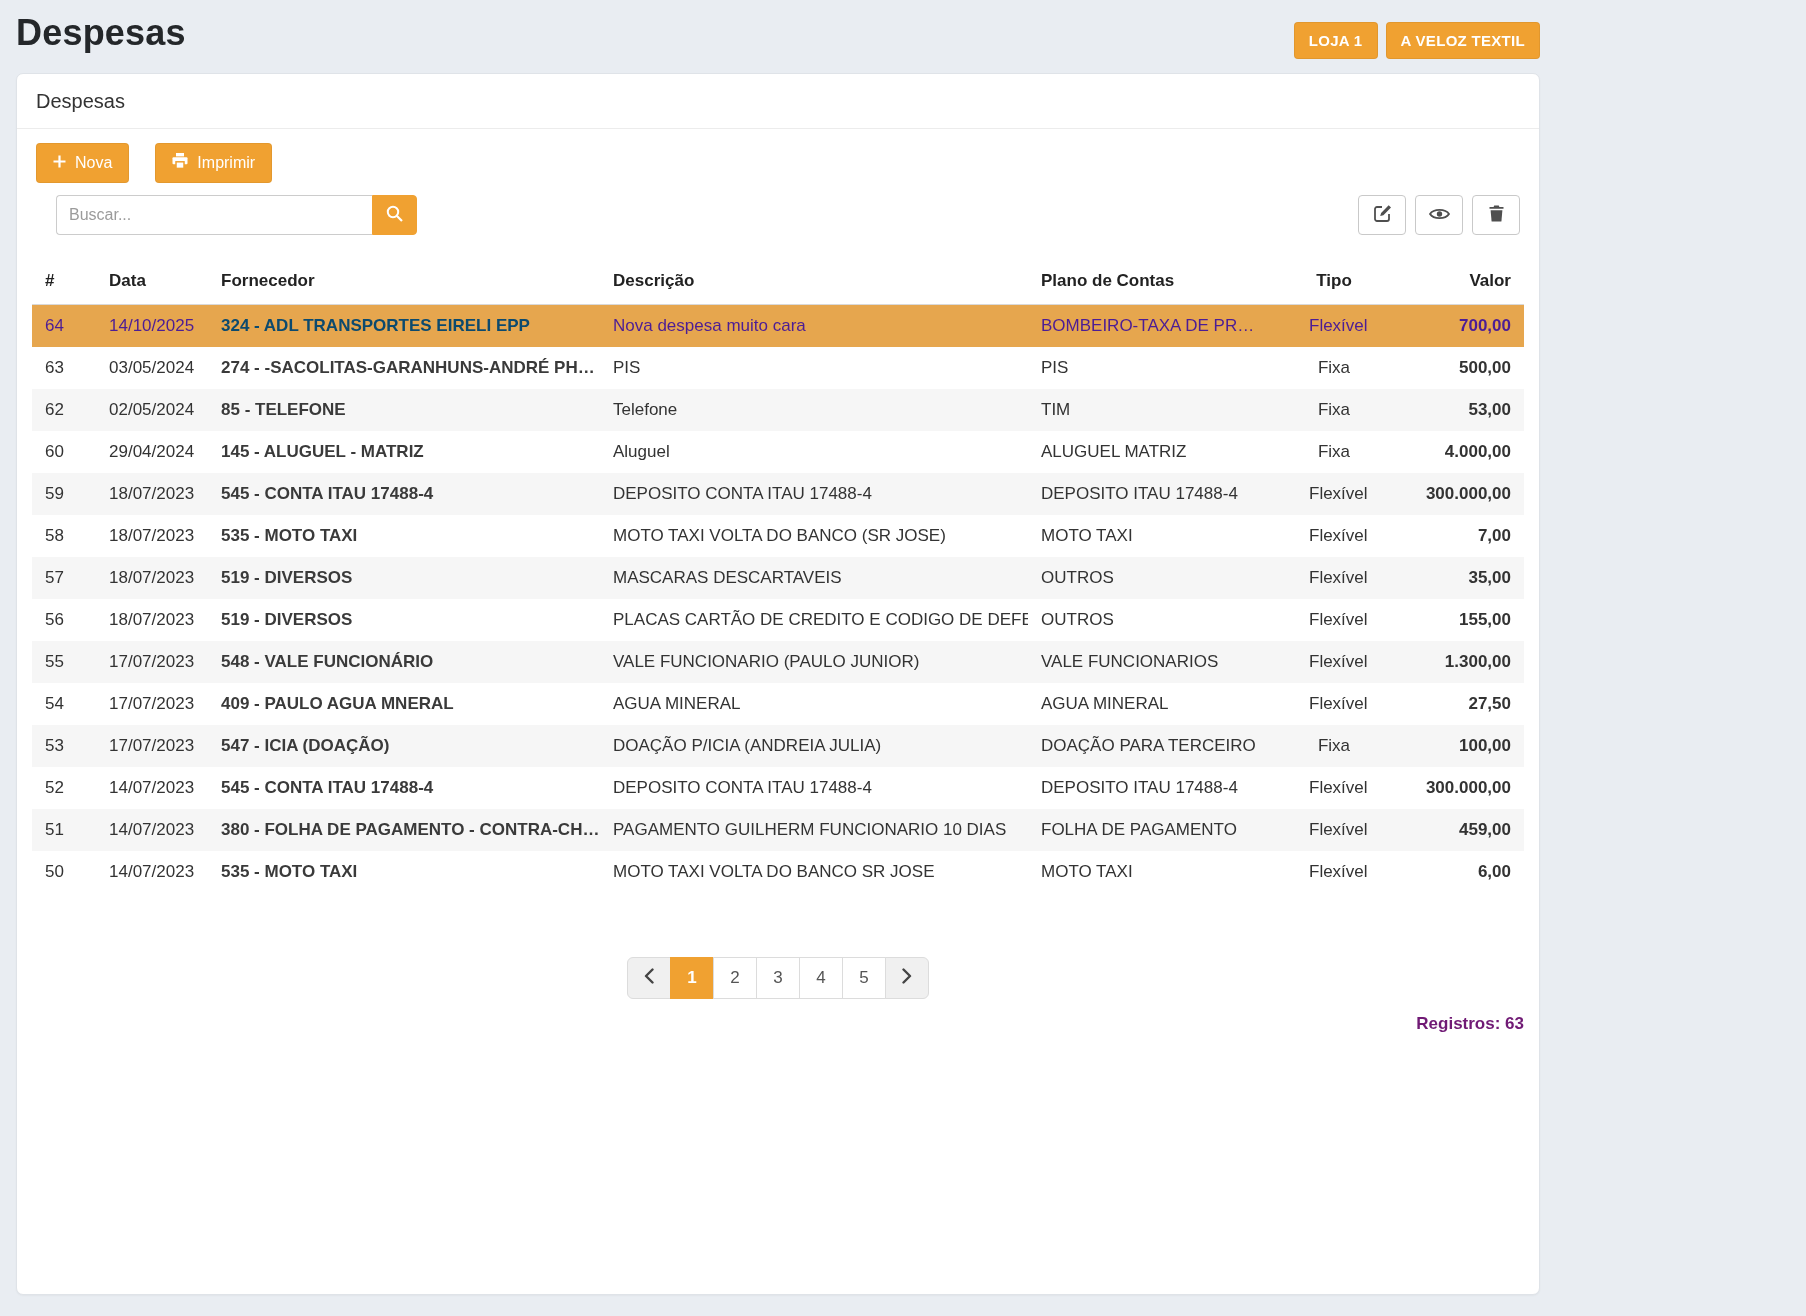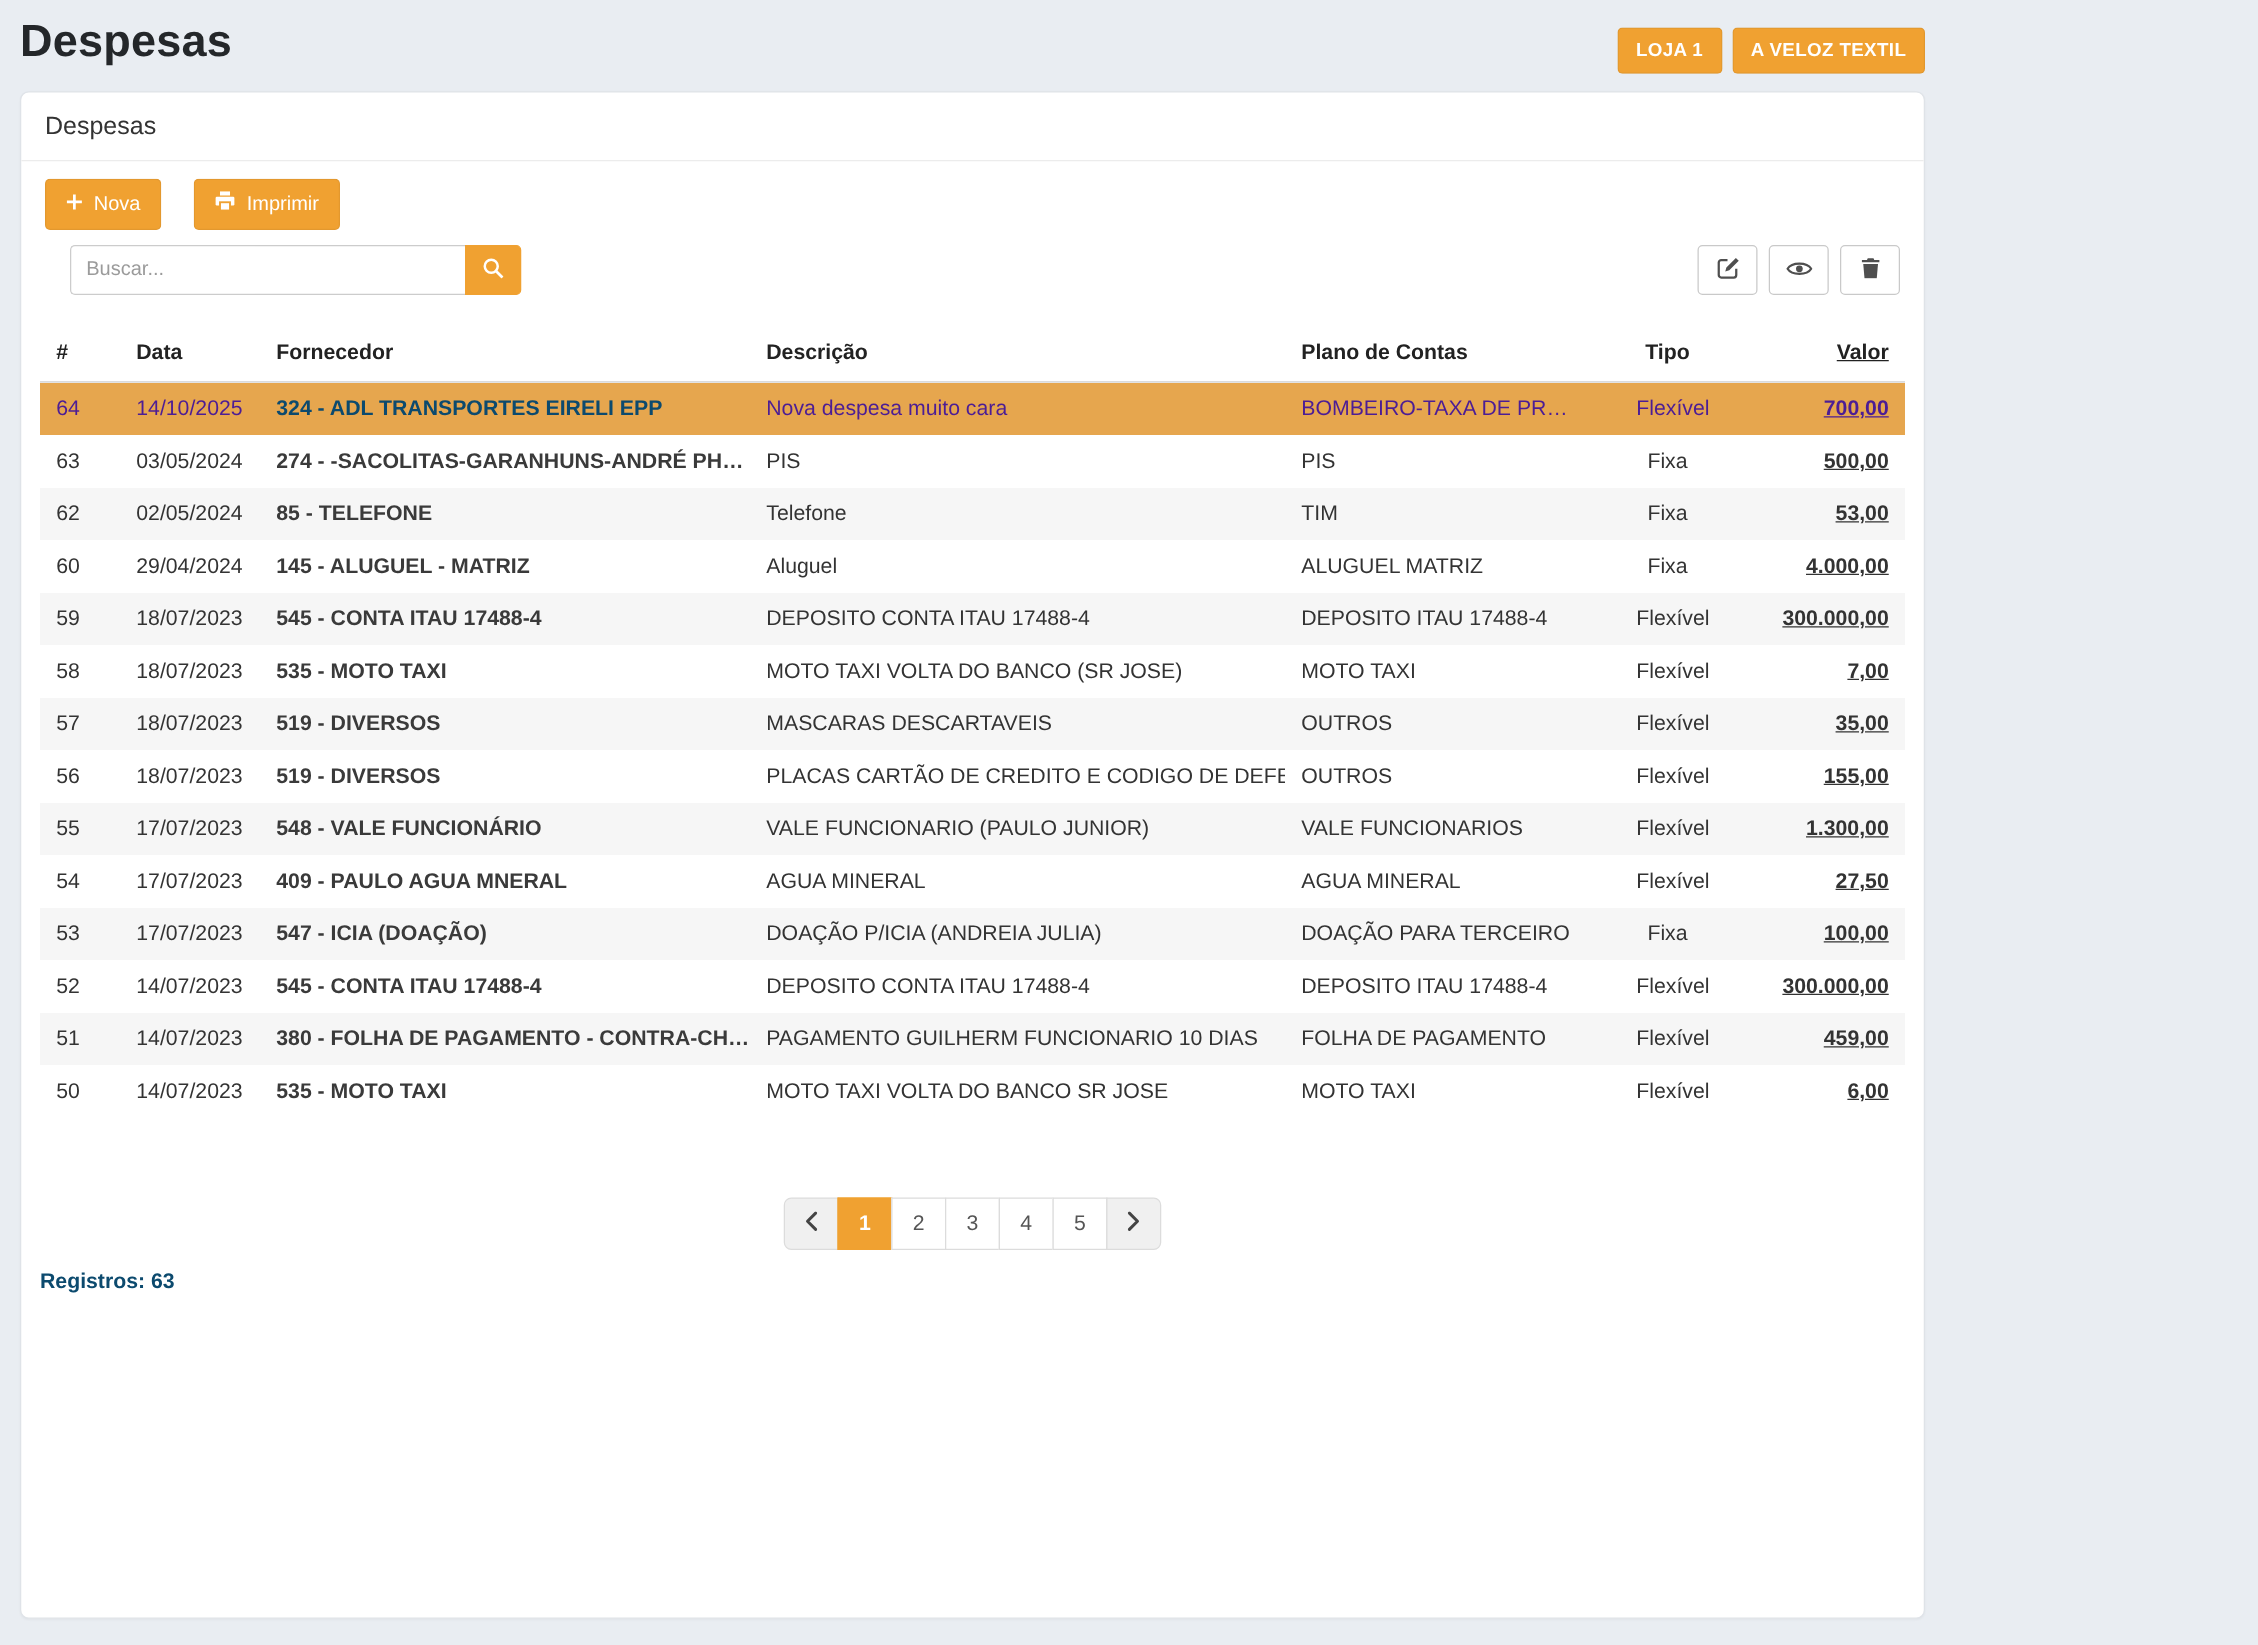--- a/index.html
+++ b/index.html
@@ -137,21 +137,21 @@
     overflow:hidden;
     color:#333;
   }
   tbody tr{cursor:pointer;}
   tbody tr:nth-child(odd){background:#f6f6f6;}
   tbody tr:nth-child(even){background:#ffffff;}
   tbody tr.selected{background:var(--selected);}
   tbody tr.selected td{color:#4c1d95;}
   .al-left{text-align:left;}
   .al-center{text-align:center;}
-  .al-right{text-align:right;text-decoration:underline;}
+  .al-right{text-align:right;}
   td.cell-supplier{font-weight:700;color:#3a3a3a;}
   td.cell-value{font-weight:700;}
   tr.selected td.cell-supplier{color:#0c4a6e;}
   
   .pagination{
     display:flex;
     justify-content:center;
     margin-top:64px;
   }
   .page-group{display:flex;}
@@ -170,24 +170,24 @@
   .page-btn.chev{background:#f0f0f0;}
   .page-btn.first{border-radius:6px 0 0 6px;margin-left:0;}
   .page-btn.last{border-radius:0 6px 6px 0;}
   .page-btn.active{
     background:var(--accent);
     border-color:var(--accent);
     color:#fff;
     font-weight:700;
   }
   .records{
-    text-align:left;
+    text-align:right;
     font-weight:700;
     font-size:17px;
-    color:#0c4a6e;
+    color:#701a75;
     margin-top:15px;
   }
   .printer-tray{fill:#fff;stroke:var(--accent);stroke-width:1.5;}
 </style>
 </head>
 <body>
 
 <div class="topbar">
   <h1 class="page-title">Despesas</h1>
   <div class="top-buttons">

